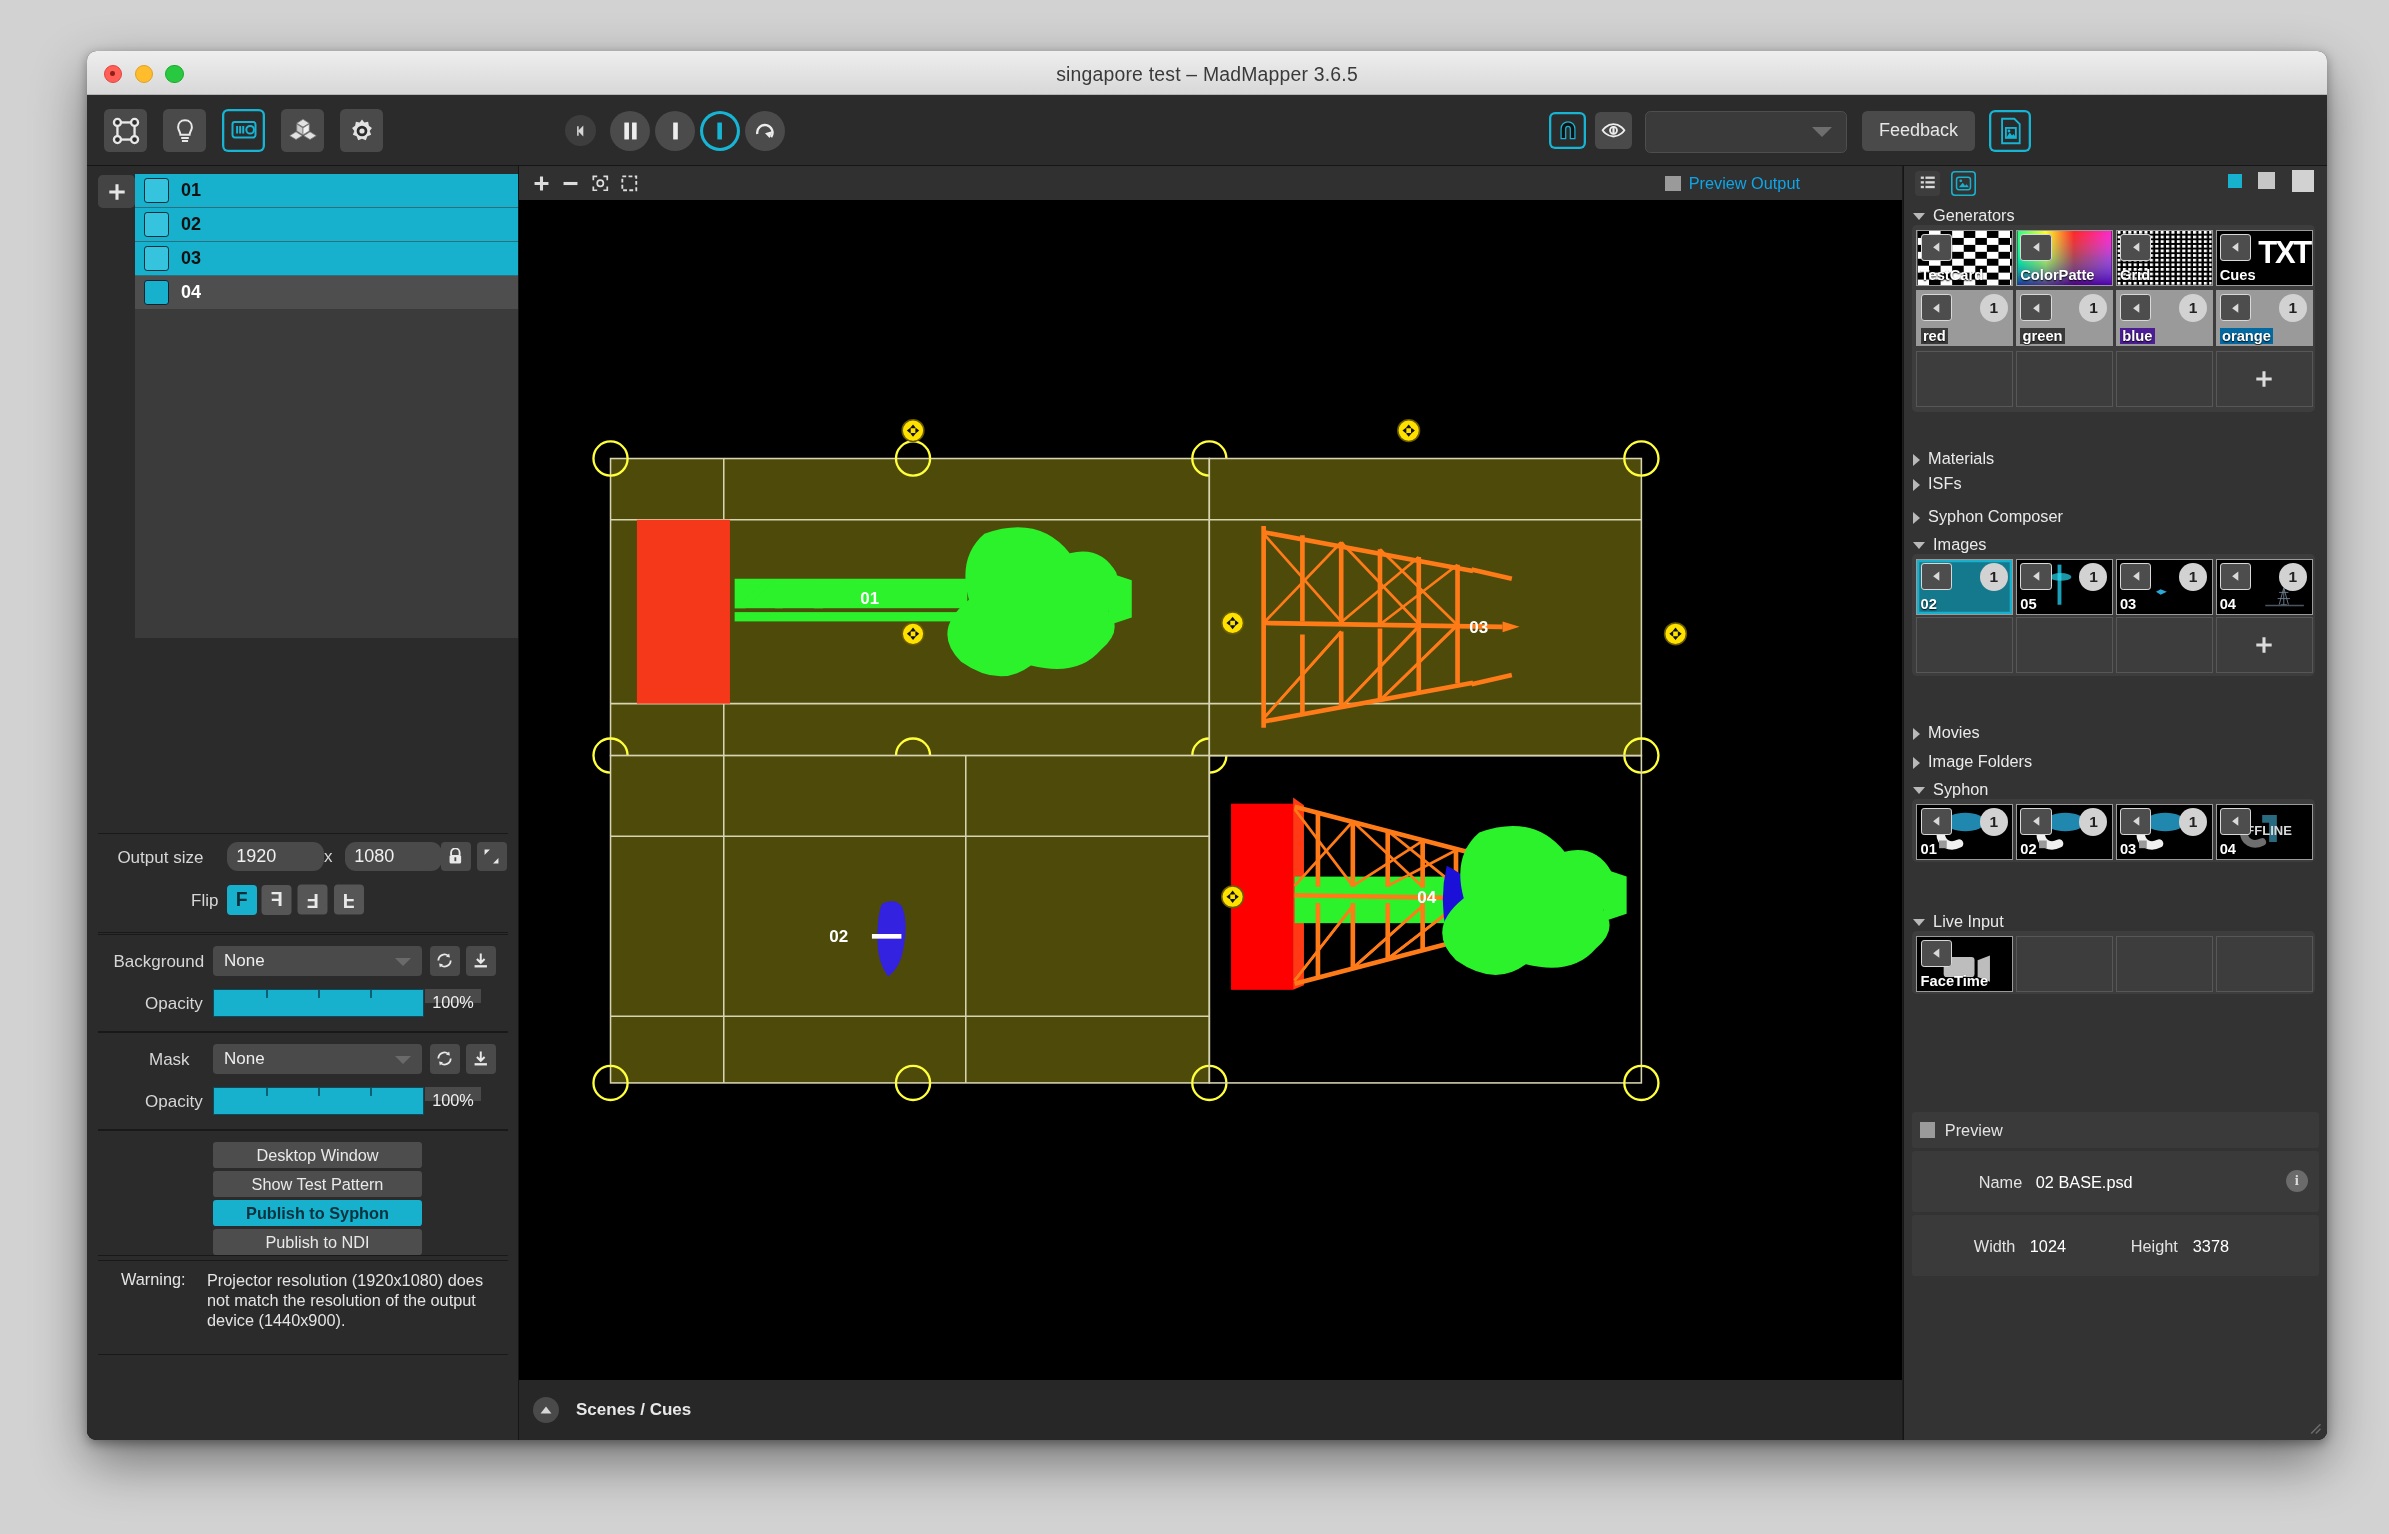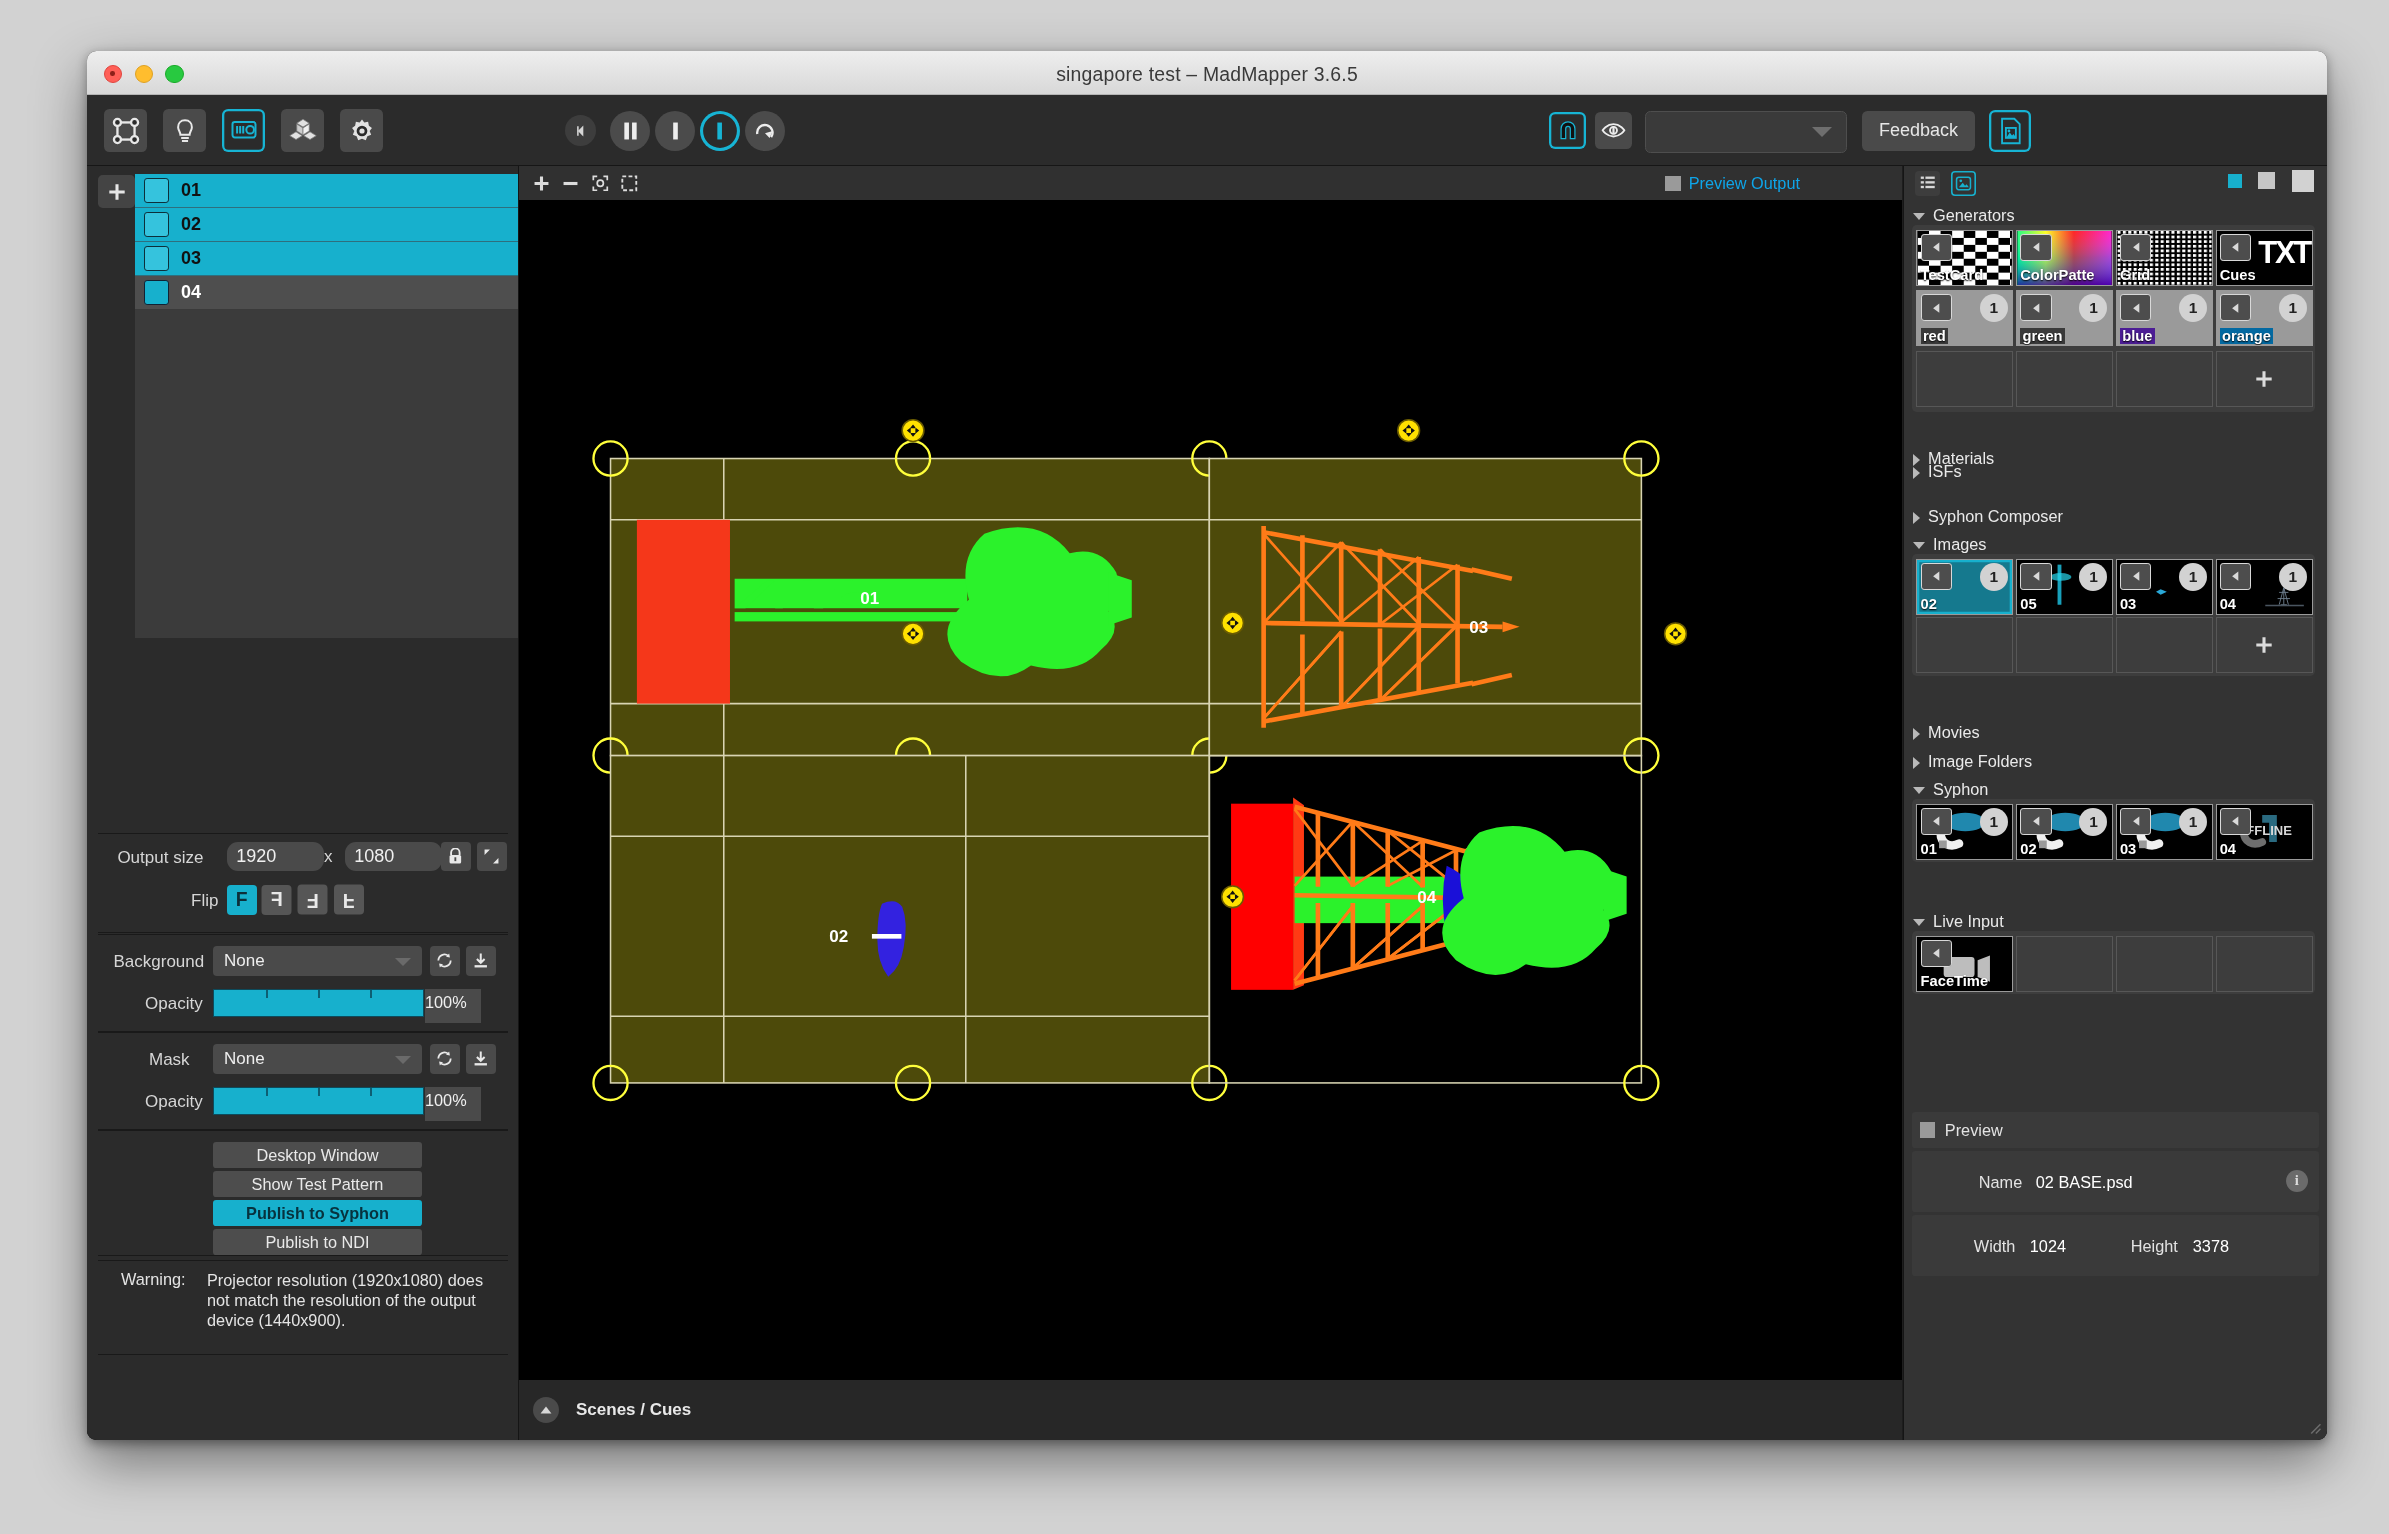--- a/index.html
+++ b/index.html
@@ -87,21 +87,21 @@
   .flip-btn{width:29.5px;height:29.5px;border-radius:3.9px;background:#565656;display:flex;align-items:center;justify-content:center;
             font-size:19.4px;font-weight:bold;color:#e9e9e9;cursor:pointer;}
   .flip-btn.on{background:#17b0cd;color:#0d2f3a;}
 
   .dd{position:relative;height:29.5px;border-radius:3.9px;background:#4a4a4a;cursor:pointer;}
   .dd .v{position:absolute;left:11px;top:5.4px;font-size:17px;color:#eee;}
   .dd .c{position:absolute;right:11px;top:11.6px;width:0;height:0;border-left:8.5px solid transparent;border-right:8.5px solid transparent;border-top:8.5px solid #6a6a6a;}
 
   .slider{position:relative;height:26px;background:#17b0cd;border:0.8px solid #0c4b5c;cursor:pointer;}
   .slider .tick{position:absolute;top:0;width:1.6px;height:7.8px;background:#0d5f73;}
-  .val-box{width:56px;height:34px;line-height:26px;background:#4a4a4a;color:#f0f0f0;font-size:16.3px;cursor:text;}
+  .val-box{width:56px;height:14px;line-height:26px;text-align:center;background:#4a4a4a;color:#f0f0f0;font-size:16.3px;cursor:text;}
 
   .big-btn{height:26px;line-height:26px;text-align:center;border-radius:3.1px;background:#4d4d4d;color:#e9e9e9;font-size:16.3px;cursor:pointer;margin-bottom:3.1px;}
   .big-btn.on{background:#17b0cd;color:#07323e;font-weight:bold;}
 
   #warning-box{position:absolute;left:11px;top:982px;width:410px;height:93px;background:#2b2b2b;border-top:0.8px solid #191919;border-bottom:0.8px solid #191919;}
   .warn-label{position:absolute;left:23px;top:9.3px;font-size:16.3px;color:#e4e4e4;}
   .warn-text{position:absolute;left:109px;top:9.3px;width:295px;font-size:16.3px;color:#e4e4e4;line-height:20px;}
 
   
   #center{position:absolute;left:432px;top:0;width:1383px;height:1275px;background:#272727;}
@@ -710,21 +710,21 @@
         <div class="thumb plus">
           <svg width="20" height="20" viewBox="0 0 26 26">
               <path d="M11 3h4v8h8v4h-8v8h-4v-8H3v-4h8z" fill="#dcdcdc"></path>
             </svg>
         </div>
       </div>
 
       <div style="position:absolute;left:9.3px;top:283px" class="r-sec-title">
         <span class="tri closed"></span><span>Materials</span>
       </div>
-      <div style="position:absolute;left:9.3px;top:296px" class="r-sec-title">
+      <div style="position:absolute;left:9.3px;top:308px" class="r-sec-title">
         <span class="tri closed"></span><span>ISFs</span>
       </div>
       <div style="position:absolute;left:9.3px;top:341px" class="r-sec-title">
         <span class="tri closed"></span><span>Syphon Composer</span>
       </div>
 
       <div style="position:absolute;left:9.3px;top:369px" class="r-sec-title">
         <span class="tri open"></span><span>Images</span>
       </div>
       <div class="thumb-grid" style="left:7.8px;top:388px;grid-template-rows:repeat(2,54px)">

